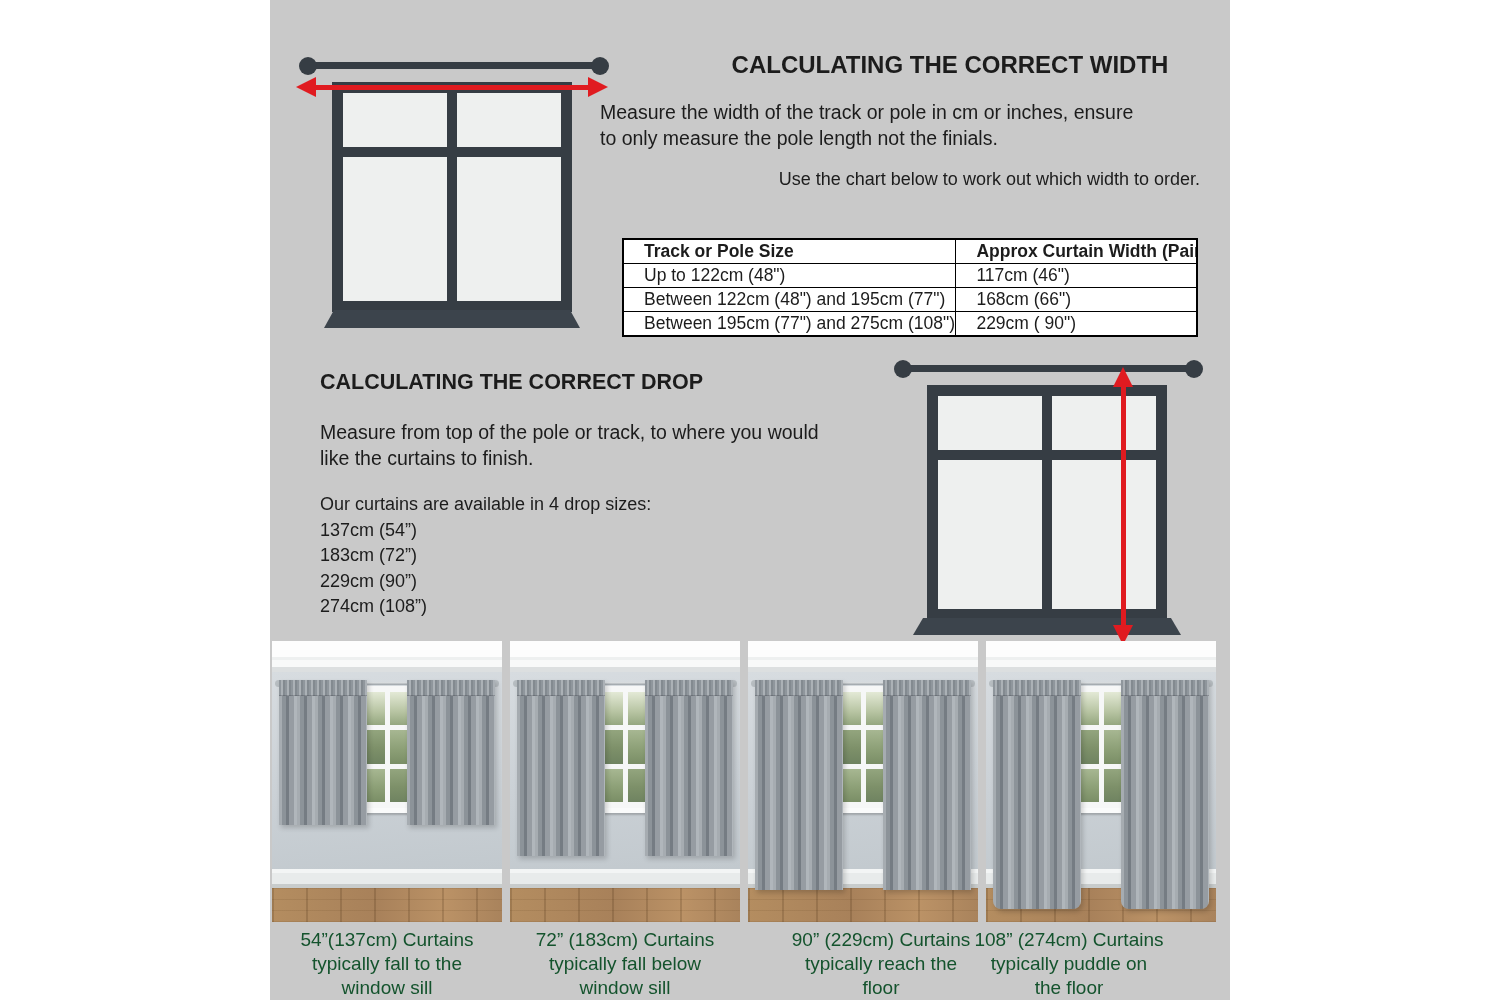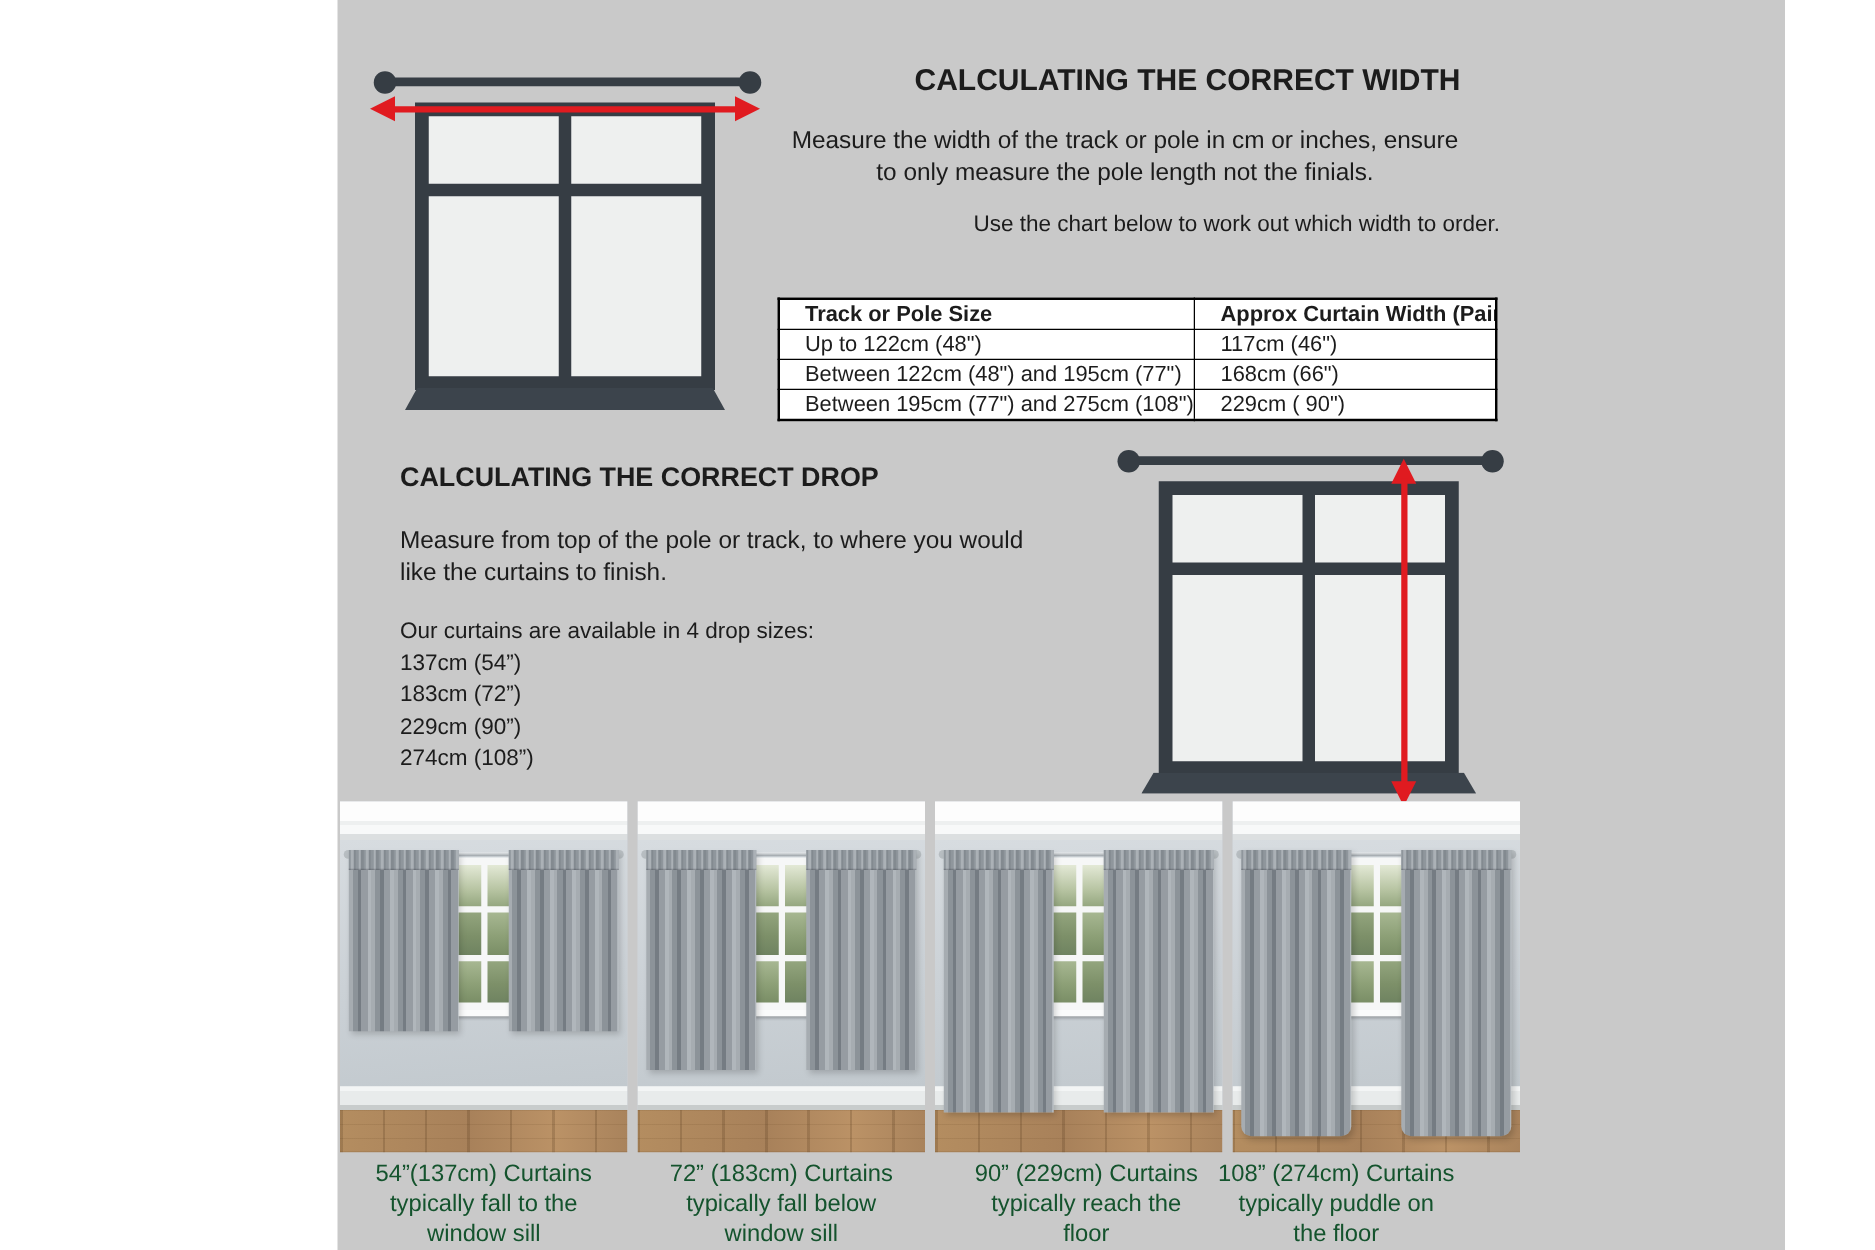--- a/index.html
+++ b/index.html
@@ -1,28 +1,28 @@
 <!DOCTYPE html>
 <html><head>
 <meta charset="utf-8">
 <style>
   * { margin:0; padding:0; box-sizing:border-box; }
   html,body { width:1500px; height:1000px; background:#ffffff;
     font-family:"Liberation Sans", sans-serif; color:#1c1c1c; }
   body { position:relative; overflow:hidden; }
 
-  .canvas { position:absolute; left:270px; top:0; width:1158px; height:1000px;
+  .canvas { position:absolute; left:270px; top:0; width:960px; height:1000px;
     background:#c9c9c9; overflow:hidden; }
 
   .abs { position:absolute; }
 
   
   .width-title { left:420px; top:51px; width:520px; text-align:center;
     font-size:24px; font-weight:bold; }
-  .width-intro { left:330px; top:100px; width:600px; text-align:center;
+  .width-intro { left:330px; top:100px; width:600px; text-align:left;
     font-size:19.5px; line-height:25.5px; }
   .chart-note { left:330px; top:169px; width:600px; text-align:right;
     font-size:18px; }
 
   .drop-title { left:50px; top:370px; width:500px;
     font-size:21.5px; font-weight:bold; }
   .drop-intro { left:50px; top:420px; width:560px;
     font-size:19.5px; line-height:25.5px; }
   .drop-sizes { left:50px; top:492px; width:560px;
     font-size:18px; line-height:25.5px; }
@@ -293,21 +293,21 @@
   <div class="caption" style="left:2px;">
     <span>54”(137cm) Curtains</span>
     <span>typically fall to the</span>
     <span>window sill</span>
   </div>
   <div class="caption" style="left:240px;">
     <span>72” (183cm) Curtains</span>
     <span>typically fall below</span>
     <span>window sill</span>
   </div>
-  <div class="caption" style="left:484px;">
+  <div class="caption" style="left:496px;">
     <span>90” (229cm) Curtains</span>
     <span>typically reach the</span>
     <span>floor</span>
   </div>
   <div class="caption" style="left:684px;">
     <span>108” (274cm) Curtains</span>
     <span>typically puddle on</span>
     <span>the floor</span>
   </div>
 

